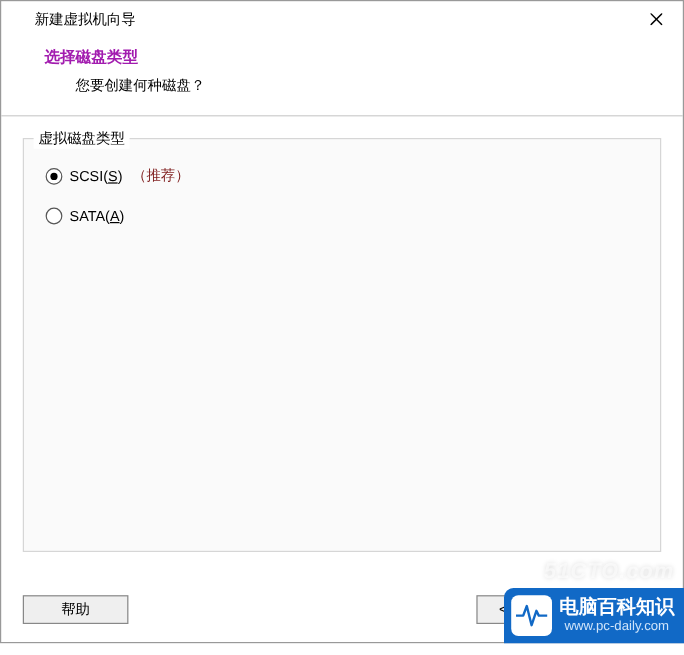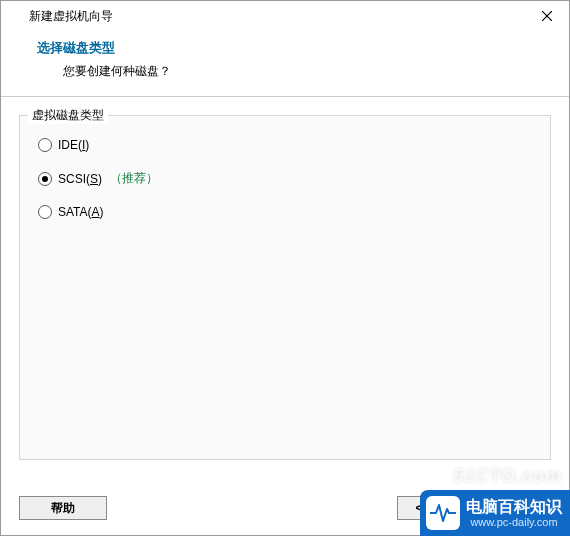--- a/index.html
+++ b/index.html
@@ -45,21 +45,21 @@
     .close-btn svg {
       width: 10px;
       height: 10px;
     }
     .header-area {
       padding: 8px 10px 12px 20px;
     }
     .header-title {
       font-size: 13px;
       font-weight: bold;
-      color: #0369a1;
+      color: #a21caf;
       padding-left: 16px;
       padding-bottom: 6px;
     }
     .header-subtitle {
       font-size: 12px;
       color: #000;
       padding-left: 42px;
     }
     .separator {
       height: 1px;
@@ -114,41 +114,40 @@
       display: block;
     }
     .radio-label {
       color: #000;
     }
     .radio-label .underline {
       text-decoration: underline;
     }
     .radio-extra {
       margin-left: 8px;
-      color: #15803d;
+      color: #7f1d1d;
     }
     .button-bar {
       position: absolute;
       bottom: 12px;
       left: 0;
       right: 0;
       padding: 0 18px;
       display: flex;
       align-items: center;
     }
     .btn {
       height: 24px;
       border: 1px solid #888;
       background: #efefef;
       font-size: 12px;
       font-family: inherit;
       padding: 0 16px;
       cursor: pointer;
       min-width: 88px;
-      font-weight: bold;
     }
     .btn-help {
       min-width: 88px;
     }
     .spacer {
       flex: 1;
     }
     .btn-back {
       min-width: 100px;
     }
@@ -246,24 +245,20 @@
   </div>
 
   <div class="separator"></div>
 
   <div class="content-area">
     <div class="fieldset">
       <div class="fieldset-legend">虚拟磁盘类型</div>
 
       <div class="radio-group">
 
-        <div class="radio-row">
-          <span class="radio-circle"></span>
-          <span class="radio-label"><span>IDE(</span><span class="underline">I</span><span>)</span></span>
-        </div>
 
         <div class="radio-row">
           <span class="radio-circle checked"></span>
           <span class="radio-label"><span>SCSI(</span><span class="underline">S</span><span>)</span></span>
           <span class="radio-extra">（推荐）</span>
         </div>
 
         <div class="radio-row">
           <span class="radio-circle"></span>
           <span class="radio-label"><span>SATA(</span><span class="underline">A</span><span>)</span></span>

